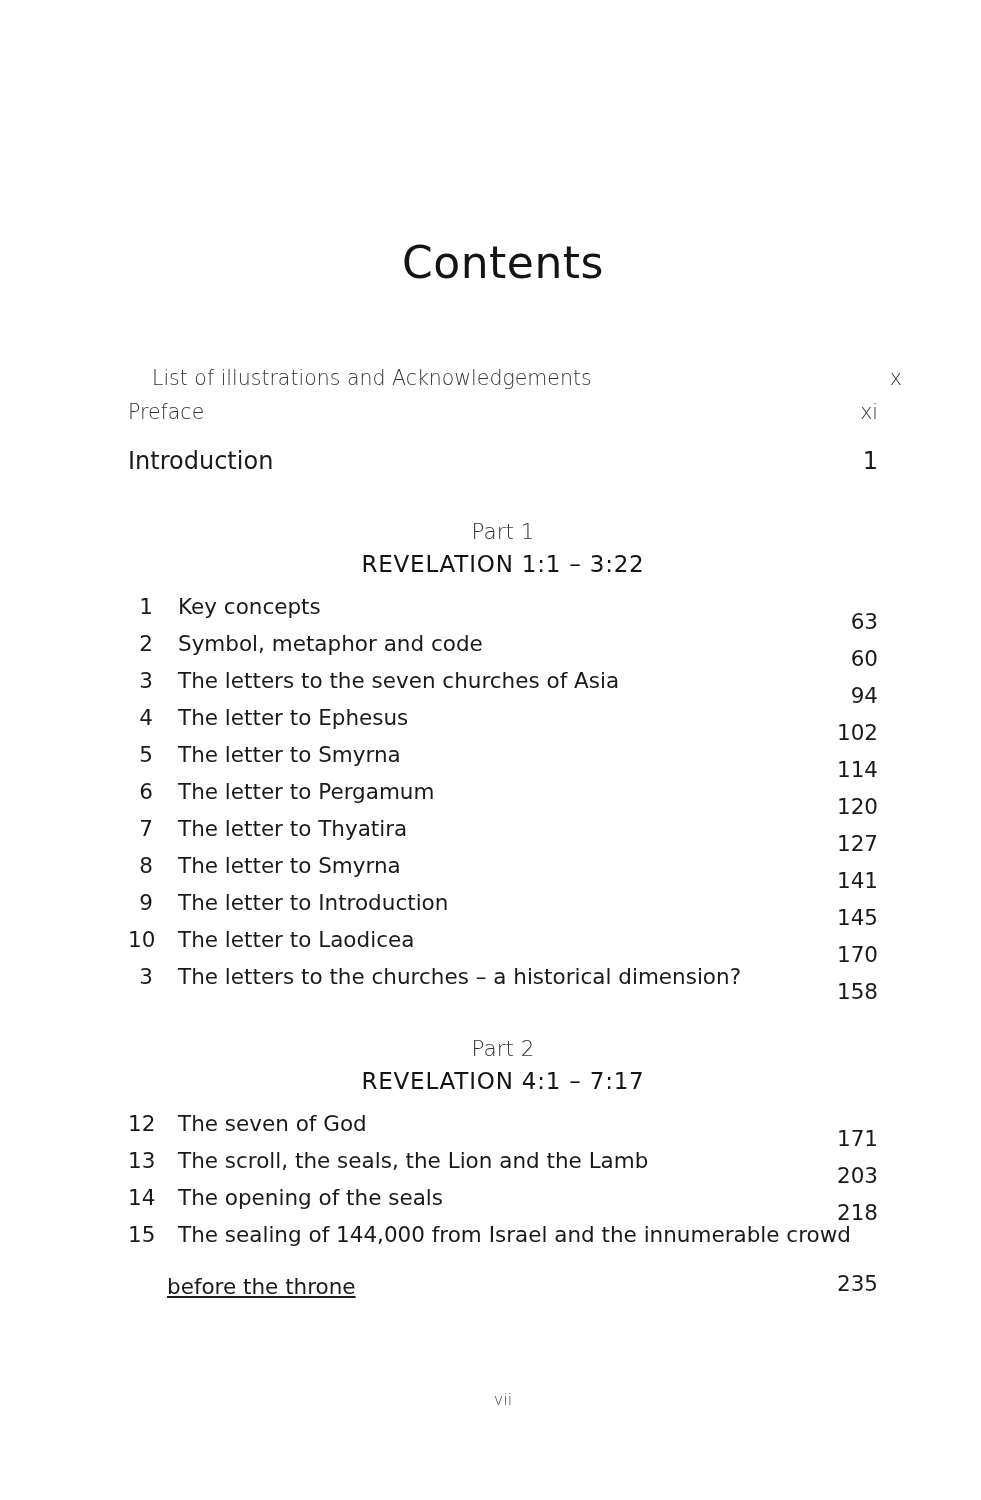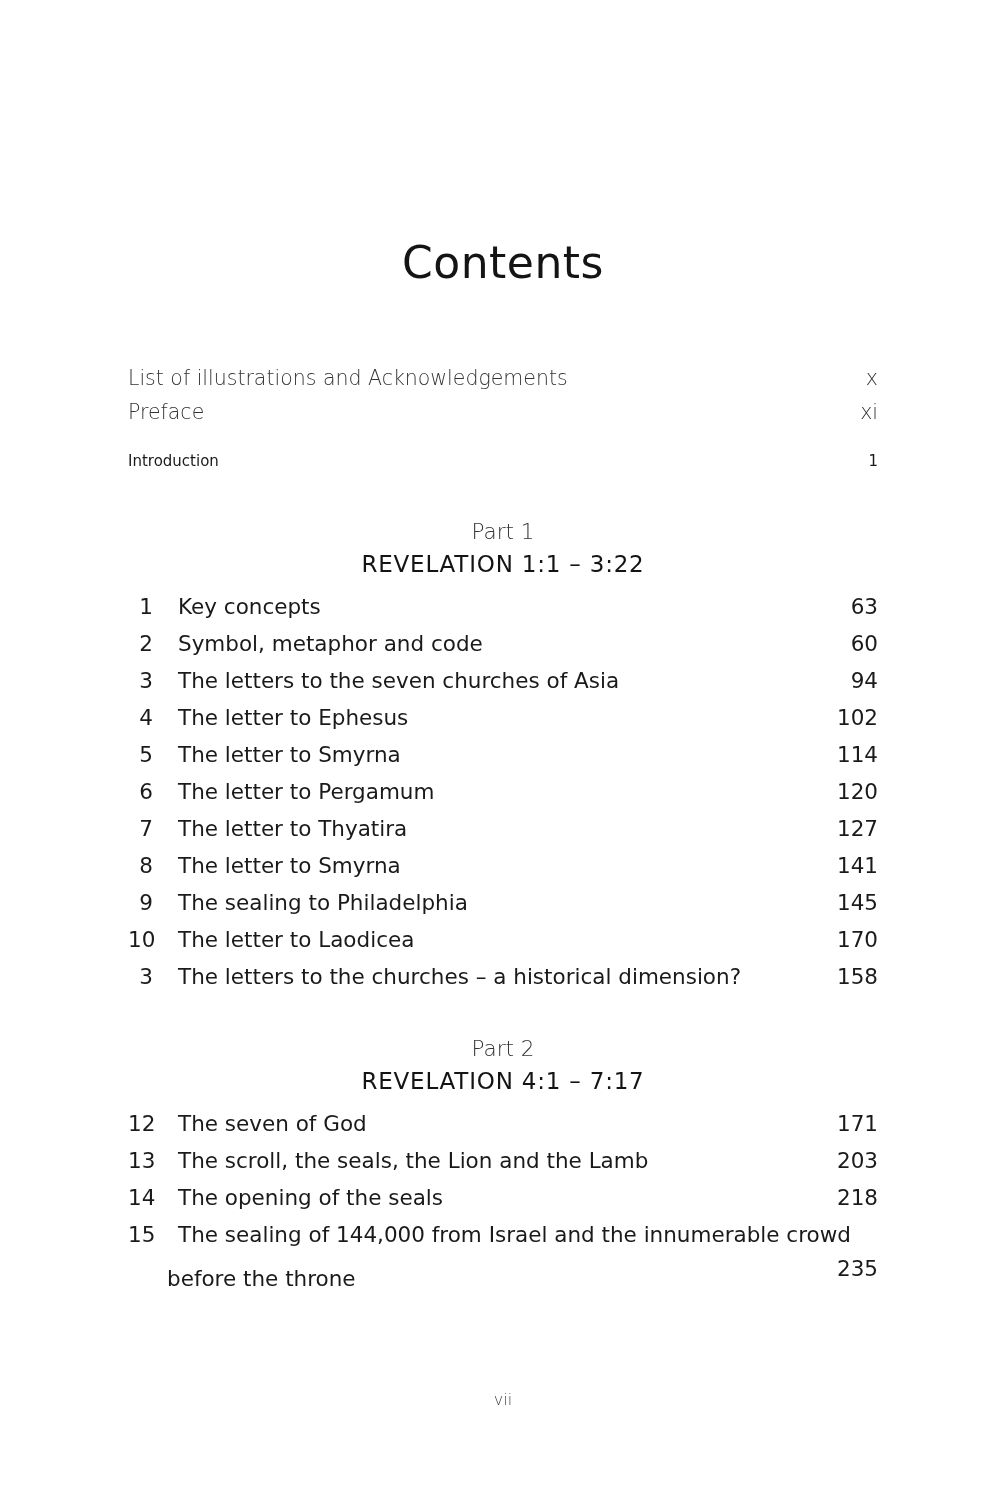--- a/index.html
+++ b/index.html
@@ -11,46 +11,46 @@
     position: absolute; top: 208px; left: 0; width: 1006px; text-align: center;
     font-size: 44px; font-weight: 500; letter-spacing: 0.5px; color: #141414;
   }
   .row {
     position: absolute; left: 128px; width: 750px; height: 32px;
     font-size: 21.5px; line-height: 32px; font-weight: 300;
   }
   .row .label { position: absolute; left: 0; white-space: nowrap; }
   .row .page { position: absolute; right: 0; white-space: nowrap; }
   .fm { font-weight: 300; color: #333; font-size: 20.5px; }
-  .intro { font-weight: 400; font-size: 15px; }
+  .intro { font-weight: 400; font-size: 24px; }
   .part-label {
     position: absolute; left: 0; width: 1006px; text-align: center;
     font-size: 21.5px; font-weight: 300; color: #333;
   }
   .part-title {
     position: absolute; left: 0; width: 1006px; text-align: center;
     font-size: 23px; font-weight: 500; letter-spacing: 0.8px; color: #141414;
   }
   .ch { position: absolute; left: 128px; width: 750px; font-size: 21.5px; line-height: 34px; }
   .ch .num { position: absolute; left: 0; width: 25px; text-align: right; }
   .ch .text { position: absolute; left: 50px; white-space: nowrap; }
-  .ch .text2 { position: absolute; left: 39px; top: 44px; white-space: nowrap; }
-  .ch .page { position: absolute; right: 0; }
+  .ch .text2 { position: absolute; left: 39px; top: 52px; white-space: nowrap; text-decoration: underline; }
+  .ch .page { position: absolute; right: 0; margin-top: 15px; }
   .ch .page.second { top: 34px; }
   .folio {
     position: absolute; top: 1390px; left: 0; width: 1006px; text-align: center;
     font-size: 16px; color: #444; font-weight: 300;
   }
 </style>
 </head>
 <body>
 
 <h1 class="title">Contents</h1>
 
-<div class="row fm" style="top:362px;">
+<div class="row fm" style="top:362px;margin-left:24px;">
   <span class="label">List of illustrations and Acknowledgements</span>
   <span class="page">x</span>
 </div>
 <div class="row fm" style="top:396px;">
   <span class="label">Preface</span>
   <span class="page">xi</span>
 </div>
 <div class="row intro" style="top:445px;">
   <span class="label">Introduction</span>
   <span class="page">1</span>
@@ -94,21 +94,21 @@
   <span class="text">The letter to Thyatira</span>
   <span class="page">127</span>
 </div>
 <div class="ch" style="top:849px;">
   <span class="num">8</span>
   <span class="text">The letter to Smyrna</span>
   <span class="page">141</span>
 </div>
 <div class="ch" style="top:886px;">
   <span class="num">9</span>
-  <span class="text">The sealing to Philadelphia</span>
+  <span class="text">The letter to Introduction</span>
   <span class="page">145</span>
 </div>
 <div class="ch" style="top:923px;">
   <span class="num">10</span>
   <span class="text">The letter to Laodicea</span>
   <span class="page">170</span>
 </div>
 <div class="ch" style="top:960px;">
   <span class="num">3</span>
   <span class="text">The letters to the churches – a historical dimension?</span>

